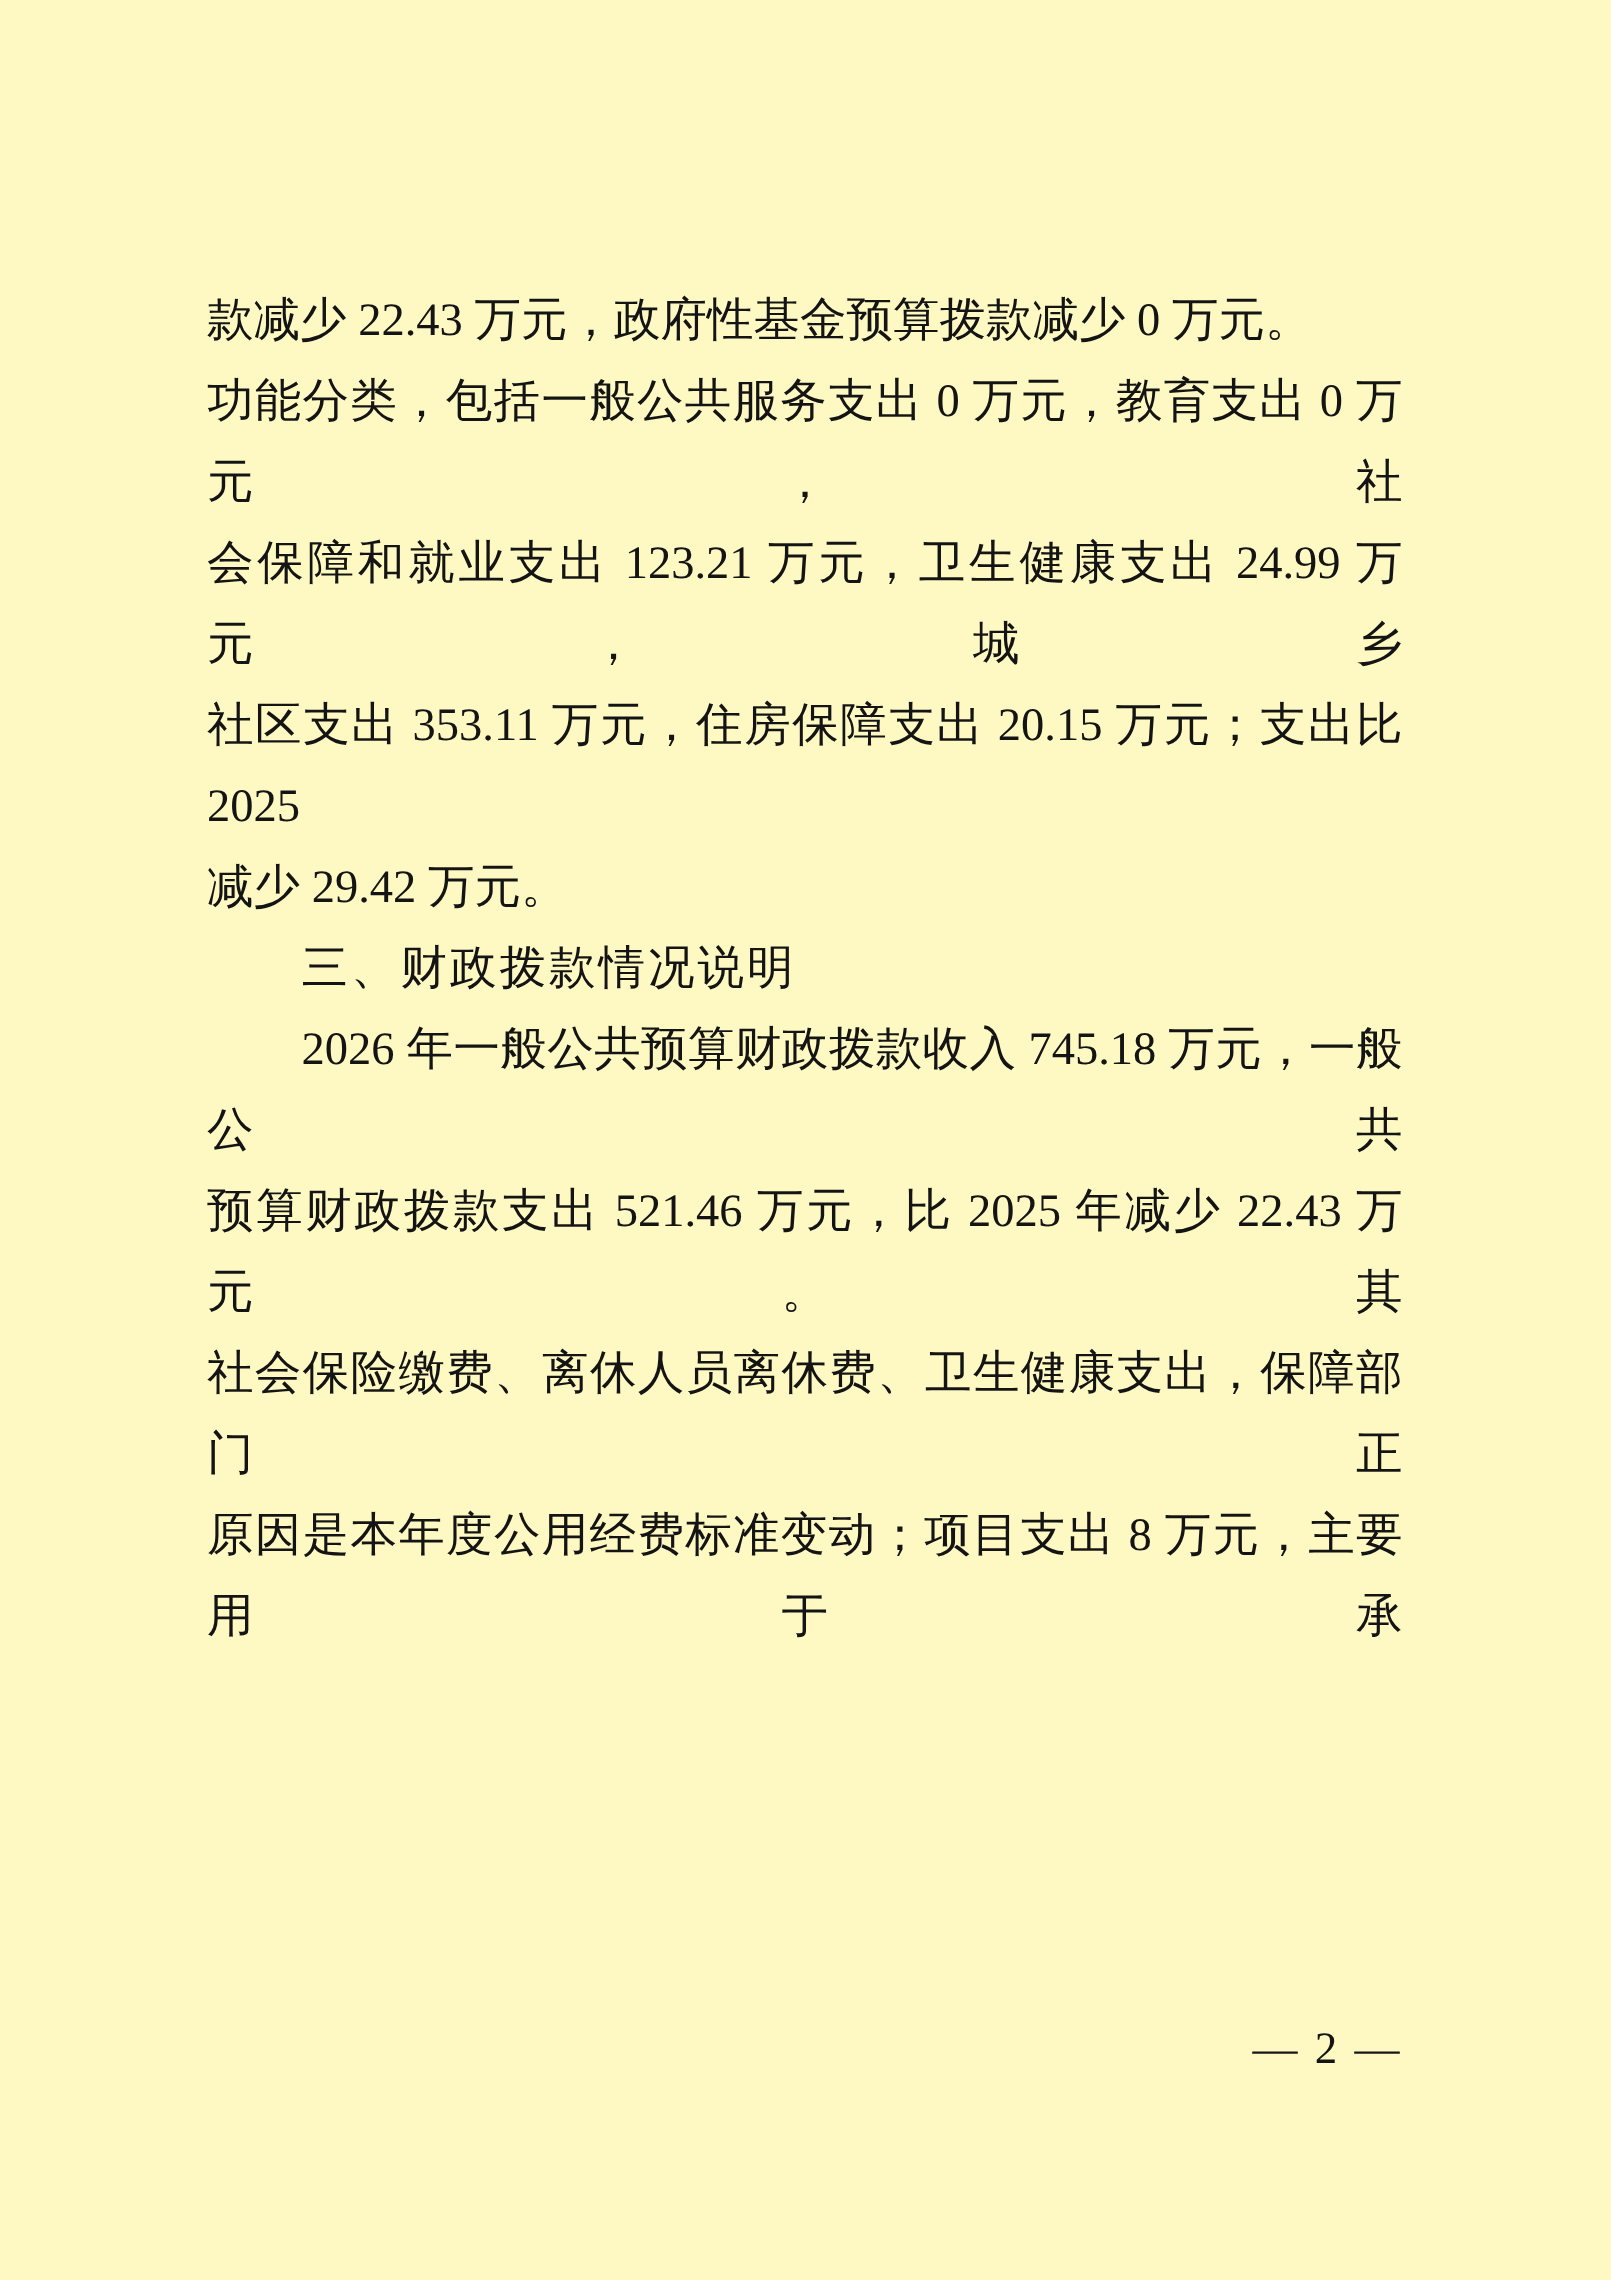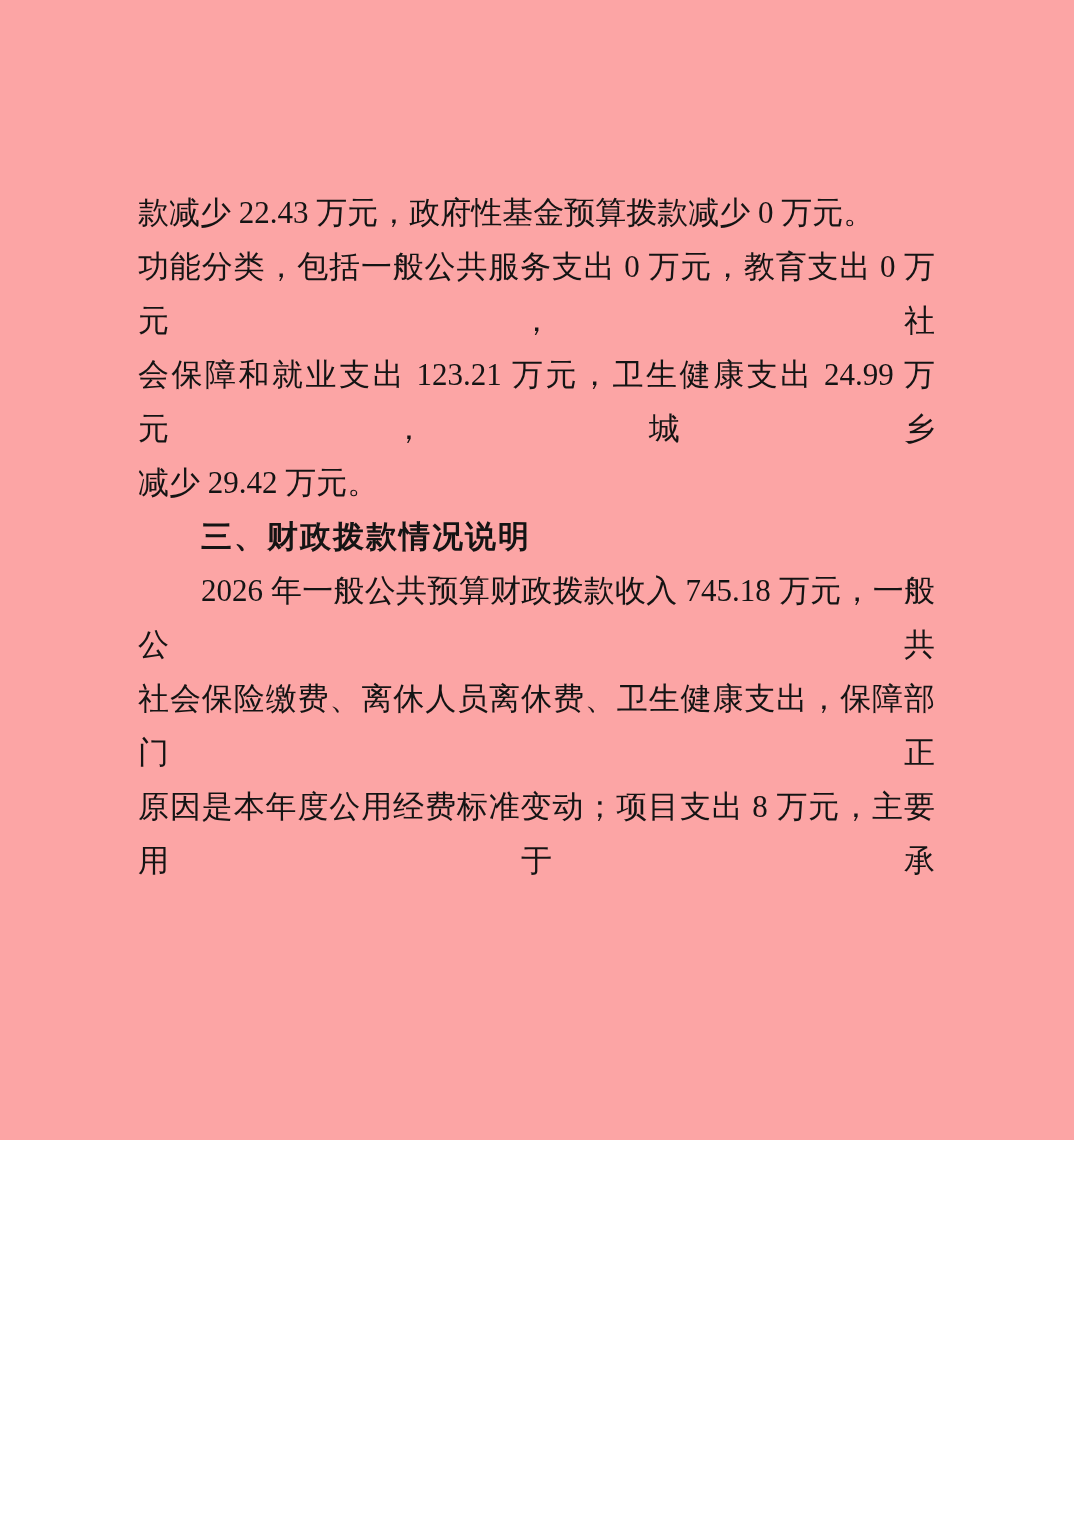--- a/index.html
+++ b/index.html
@@ -1,21 +1,21 @@
 <!DOCTYPE html>
 <html><head>
 <meta charset="utf-8">
 <style>
   * { margin: 0; padding: 0; box-sizing: border-box; }
   html, body { background: #ffffff; }
   .page {
     position: relative;
     width: 1074px;
-    height: 1140px;
-    background: #fca5a5;
+    height: 1520px;
+    background: #fef9c3;
     overflow: hidden;
     font-family: "Liberation Serif", "DejaVu Serif", serif;
     color: #141414;
   }
   .content {
     position: absolute;
     left: 138px;
     top: 186px;
     width: 797px;
   }
@@ -28,21 +28,21 @@
   .fill {
     white-space: normal;
     text-align: justify;
     text-align-last: justify;
   }
   .indent {
     text-indent: 63px;
   }
   .heading {
     font-family: "Liberation Sans", "DejaVu Sans", sans-serif;
-    font-weight: 700;
+    font-weight: 400;
     letter-spacing: 2px;
   }
   .page-footer {
     position: absolute;
     top: 1346px;
     right: 139px;
     font-size: 30px;
     line-height: 40px;
     font-family: "Liberation Serif", "DejaVu Serif", serif;
     color: #141414;
@@ -50,22 +50,24 @@
   }
 </style>
 </head>
 <body>
 
 <div class="page">
   <div class="content">
     <div class="line">款减少 22.43 万元，政府性基金预算拨款减少 0 万元。</div>
     <div class="line fill">功能分类，包括一般公共服务支出 0 万元，教育支出 0 万元，社</div>
     <div class="line fill">会保障和就业支出 123.21 万元，卫生健康支出 24.99 万元，城乡</div>
+    <div class="line fill">社区支出 353.11 万元，住房保障支出 20.15 万元；支出比 2025</div>
     <div class="line">减少 29.42 万元。</div>
     <div class="line heading indent">三、财政拨款情况说明</div>
     <div class="line indent fill">2026 年一般公共预算财政拨款收入 745.18 万元，一般公共</div>
+    <div class="line fill">预算财政拨款支出 521.46 万元，比 2025 年减少 22.43 万元。其</div>
     <div class="line fill">社会保险缴费、离休人员离休费、卫生健康支出，保障部门正</div>
     <div class="line fill">原因是本年度公用经费标准变动；项目支出 8 万元，主要用于承</div>
 
   </div>
 
   <div class="page-footer">— 2 —</div>
 </div>
 
 </body></html>

